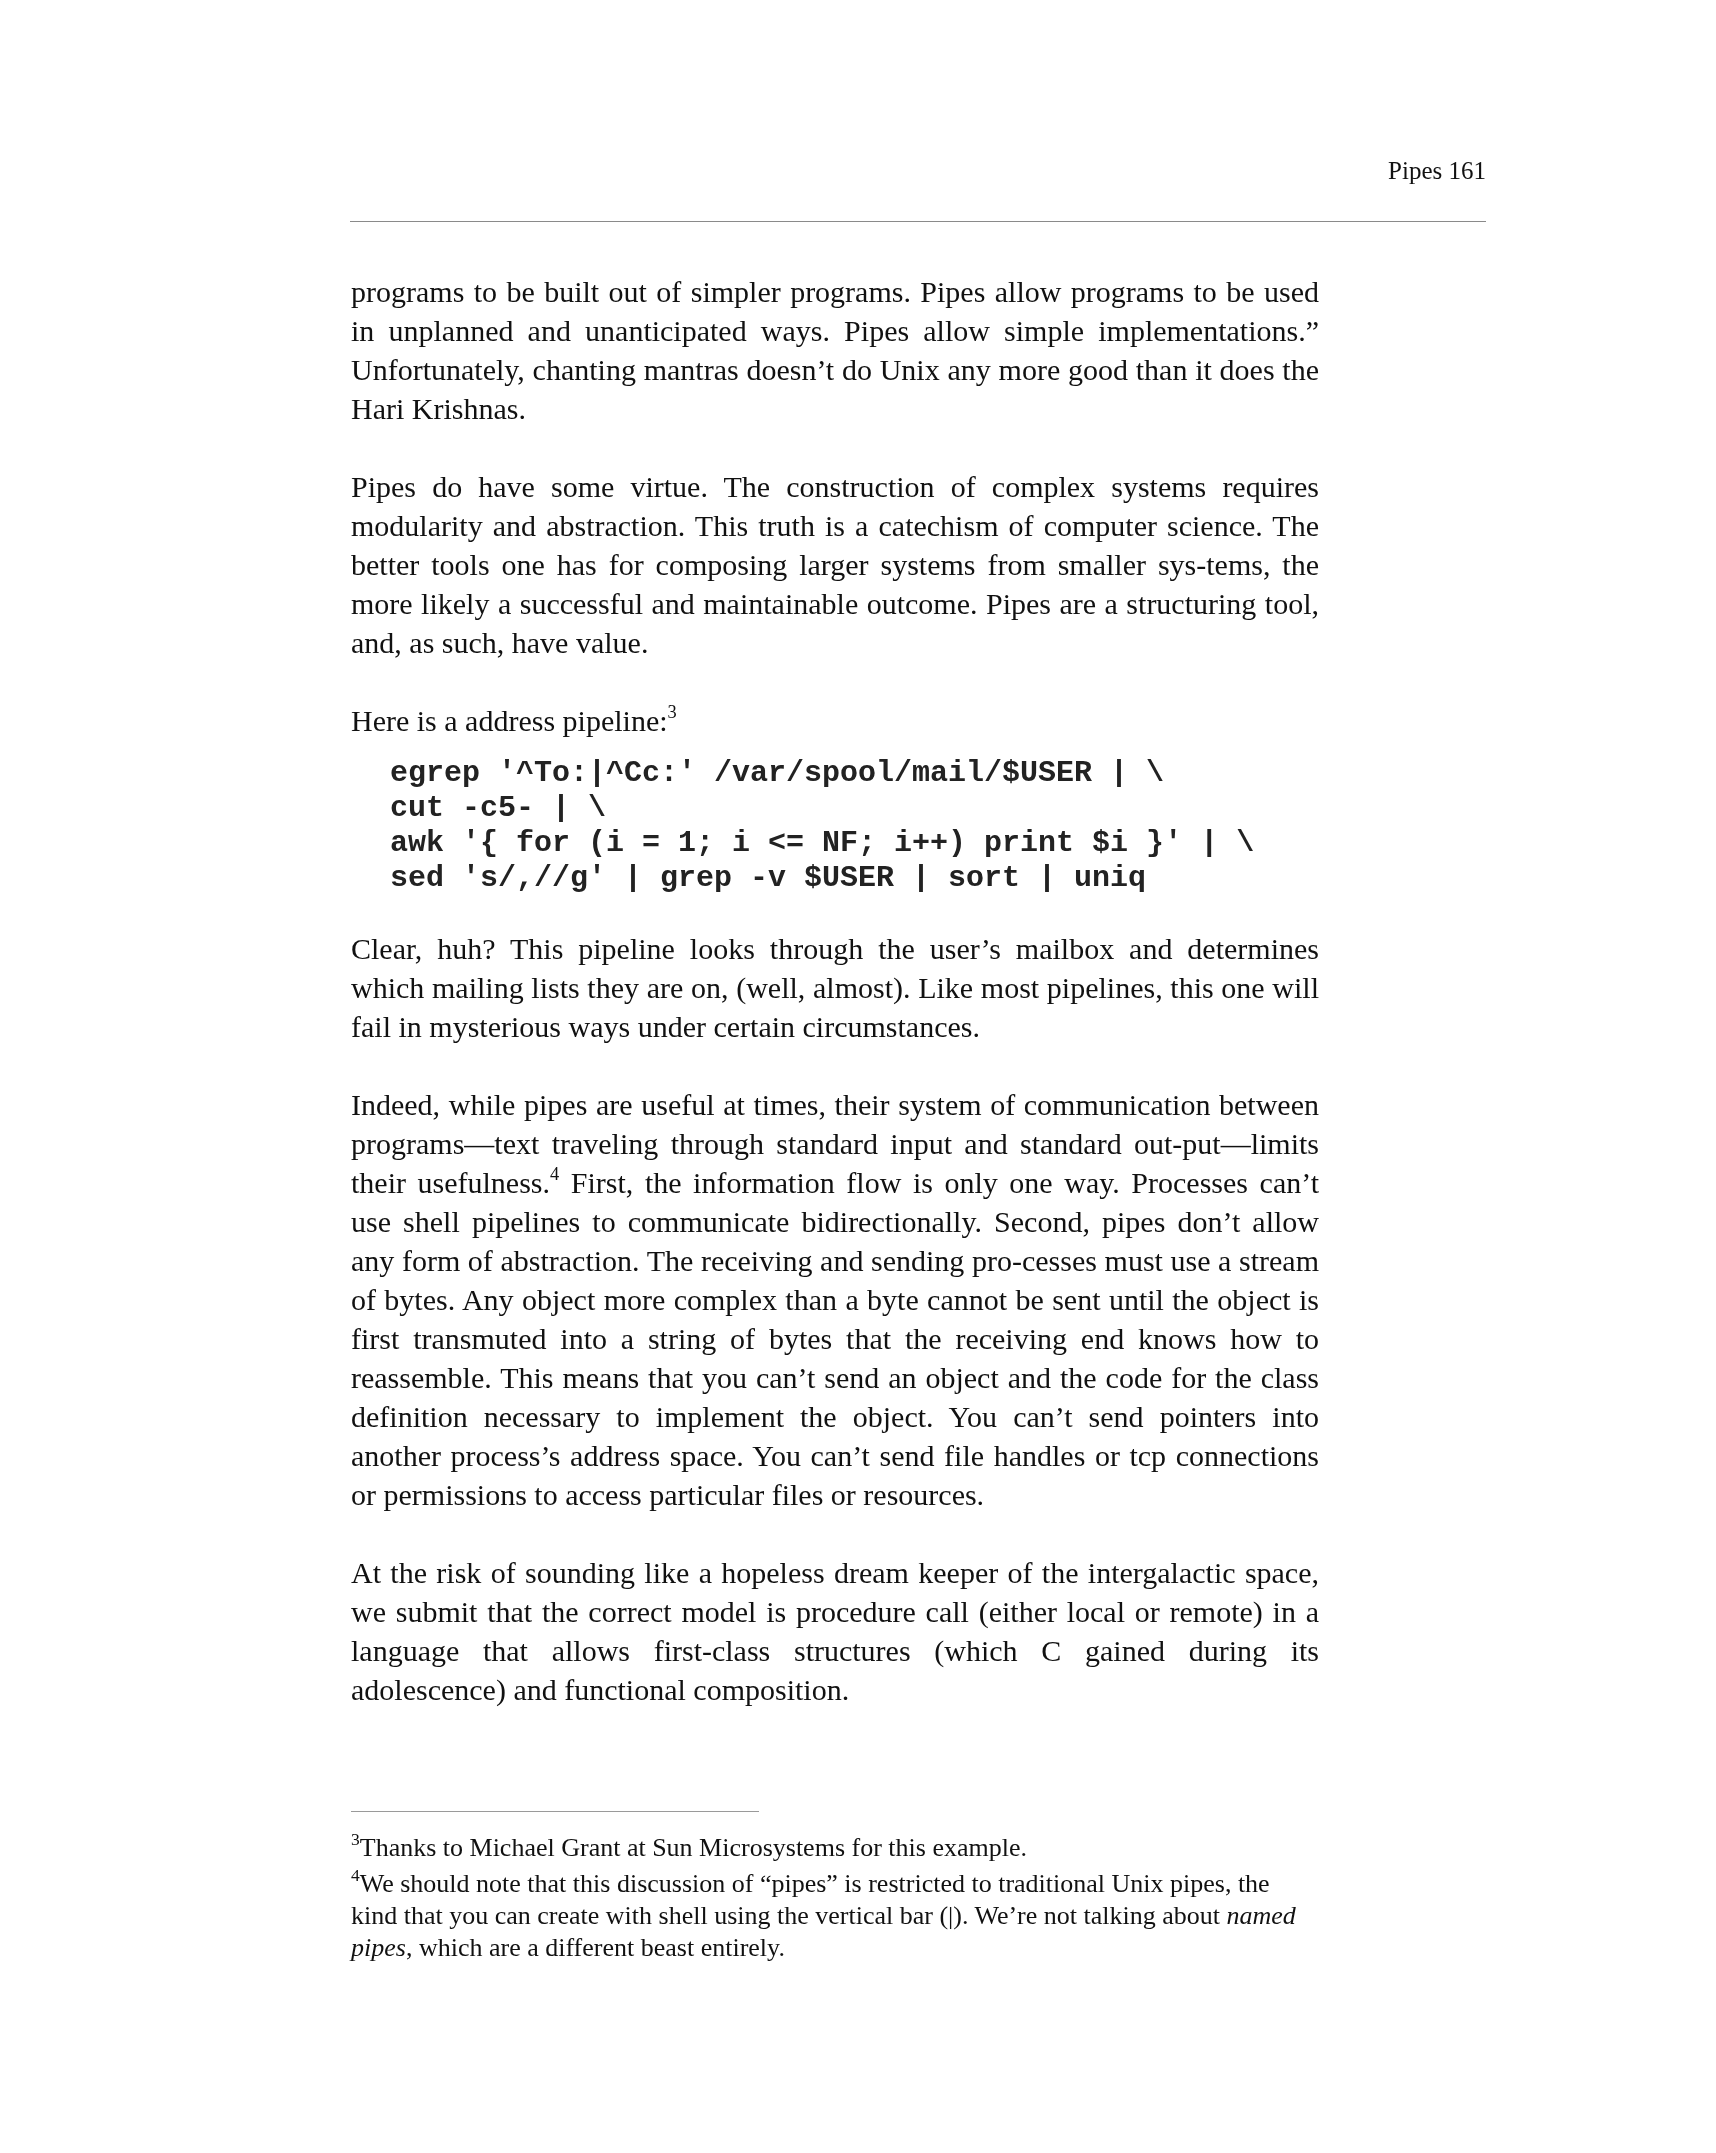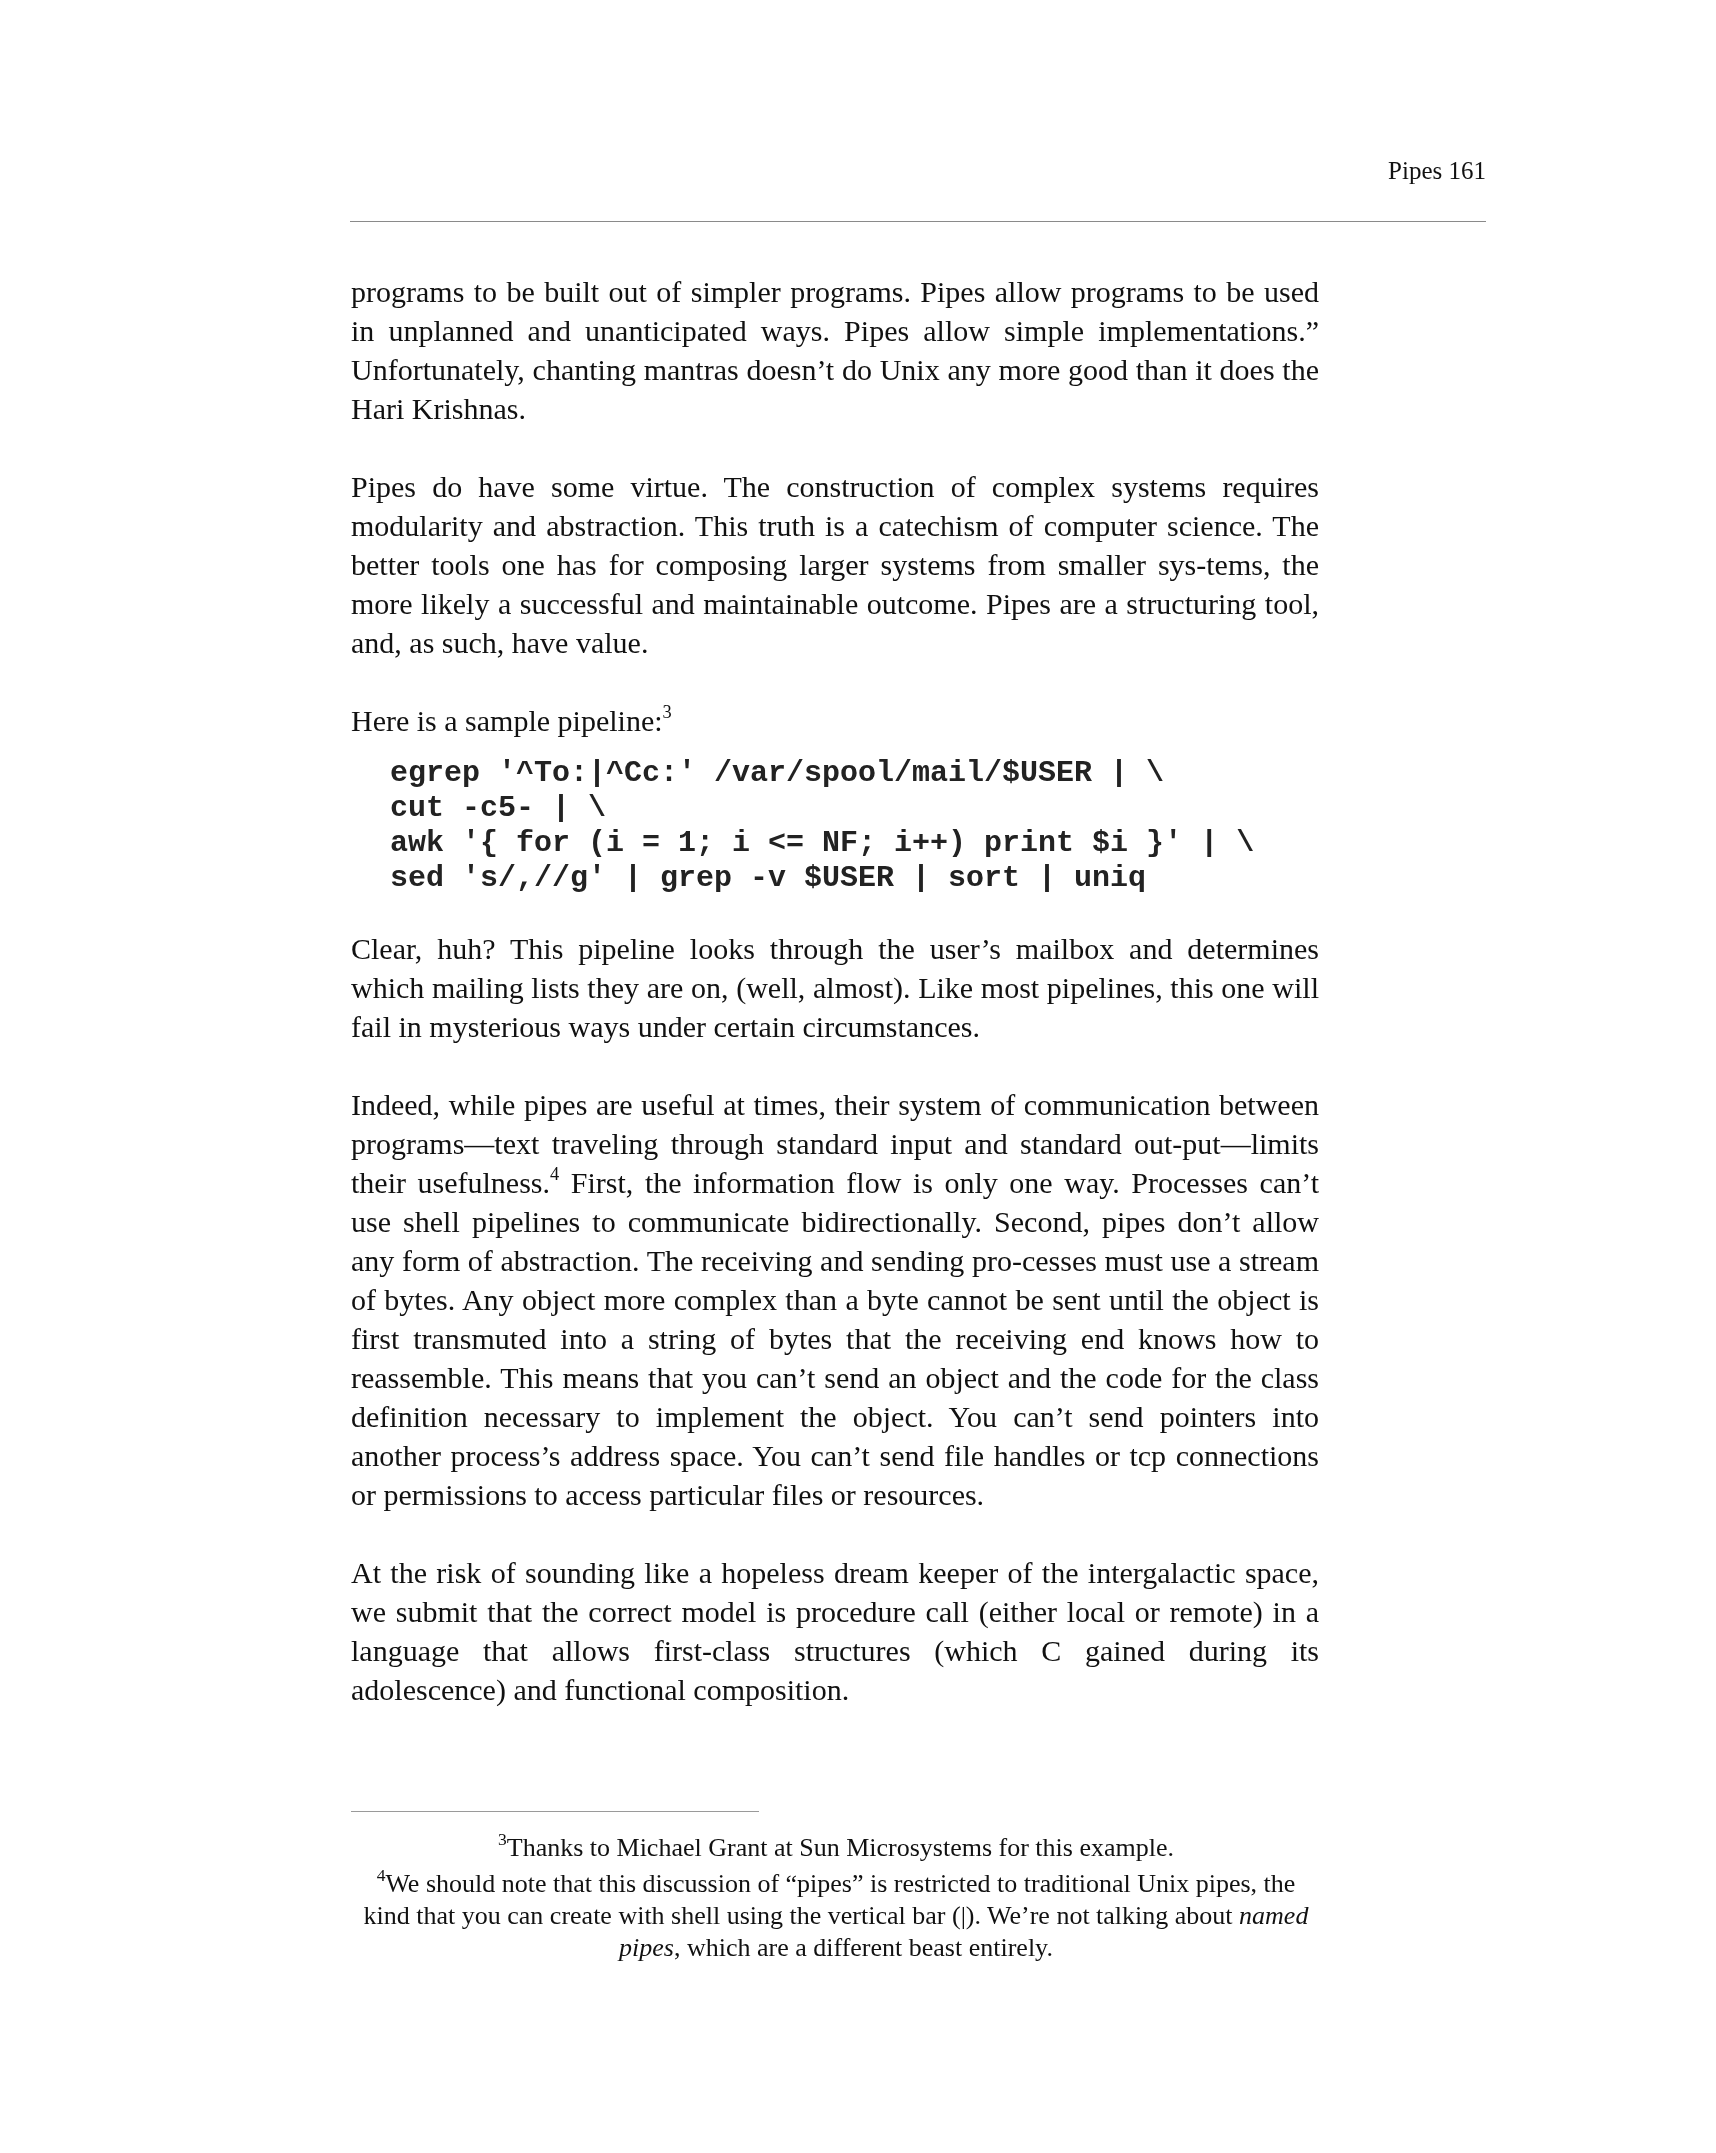--- a/index.html
+++ b/index.html
@@ -12,36 +12,36 @@
           line-height: 39px; }
   .para { margin: 0 0 39px 0; text-align: justify; hyphens: none; }
   .para.last { margin-bottom: 16px; }
   sup { font-size: 18.4px; line-height: 0; position: relative; top: -1.9px; vertical-align: super; }
   .code { margin: -5.8px 0 33px 39px; font-family: "Liberation Mono", "DejaVu Sans Mono", monospace;
           font-size: 30px; line-height: 35px; white-space: pre; color: #222; font-weight: bold; }
   .code-line { display: block; }
   .fn-rule { position: absolute; top: 1811px; left: 351px; width: 408px; height: 0;
              border-top: 1.9px solid #9a9a9a; }
   .footnotes { position: absolute; top: 1832px; left: 351px; width: 970px; font-size: 26px;
-               line-height: 32px; text-align: center; }
+               line-height: 32px; }
   .fn { margin: 0 0 3.9px 0; }
   .fn sup { font-size: 17.5px; top: -1px; }
   em { font-style: italic; }
 </style>
 </head>
 <body>
 
 <div class="running-head">Pipes 161</div>
 <div class="head-rule"></div>
 
 <div class="body">
   <p class="para">programs to be built out of simpler programs. Pipes allow programs to be used in unplanned and unanticipated ways. Pipes allow simple implementations.” Unfortunately, chanting mantras doesn’t do Unix any more good than it does the Hari Krishnas.</p>
   <p class="para">Pipes do have some virtue. The construction of complex systems requires modularity and abstraction. This truth is a catechism of computer science. The better tools one has for composing larger systems from smaller sys-tems, the more likely a successful and maintainable outcome. Pipes are a structuring tool, and, as such, have value.</p>
   <p class="para" style="margin-bottom:21.3px;">
-    <span>Here is a sample pipeline:</span><sup>3</sup>
+    <span>Here is a address pipeline:</span><sup>3</sup>
   </p>
   <div class="code"><span class="code-line">egrep '^To:|^Cc:' /var/spool/mail/$USER | \</span><span class="code-line">cut -c5- | \</span><span class="code-line">awk '{ for (i = 1; i &lt;= NF; i++) print $i }' | \</span><span class="code-line">sed 's/,//g' | grep -v $USER | sort | uniq</span></div>
   <p class="para">Clear, huh? This pipeline looks through the user’s mailbox and determines which mailing lists they are on, (well, almost). Like most pipelines, this one will fail in mysterious ways under certain circumstances.</p>
   <p class="para">
     <span>Indeed, while pipes are useful at times, their system of communication between programs—text traveling through standard input and standard out-put—limits their usefulness.</span><sup>4</sup><span> First, the information flow is only one way. Processes can’t use shell pipelines to communicate bidirectionally. Second, pipes don’t allow any form of abstraction. The receiving and sending pro-cesses must use a stream of bytes. Any object more complex than a byte cannot be sent until the object is first transmuted into a string of bytes that the receiving end knows how to reassemble. This means that you can’t send an object and the code for the class definition necessary to implement the object. You can’t send pointers into another process’s address space. You can’t send file handles or tcp connections or permissions to access particular files or resources.</span>
   </p>
   <p class="para last">At the risk of sounding like a hopeless dream keeper of the intergalactic space, we submit that the correct model is procedure call (either local or remote) in a language that allows first-class structures (which C gained during its adolescence) and functional composition.</p>
 </div>
 
 <div class="fn-rule"></div>

